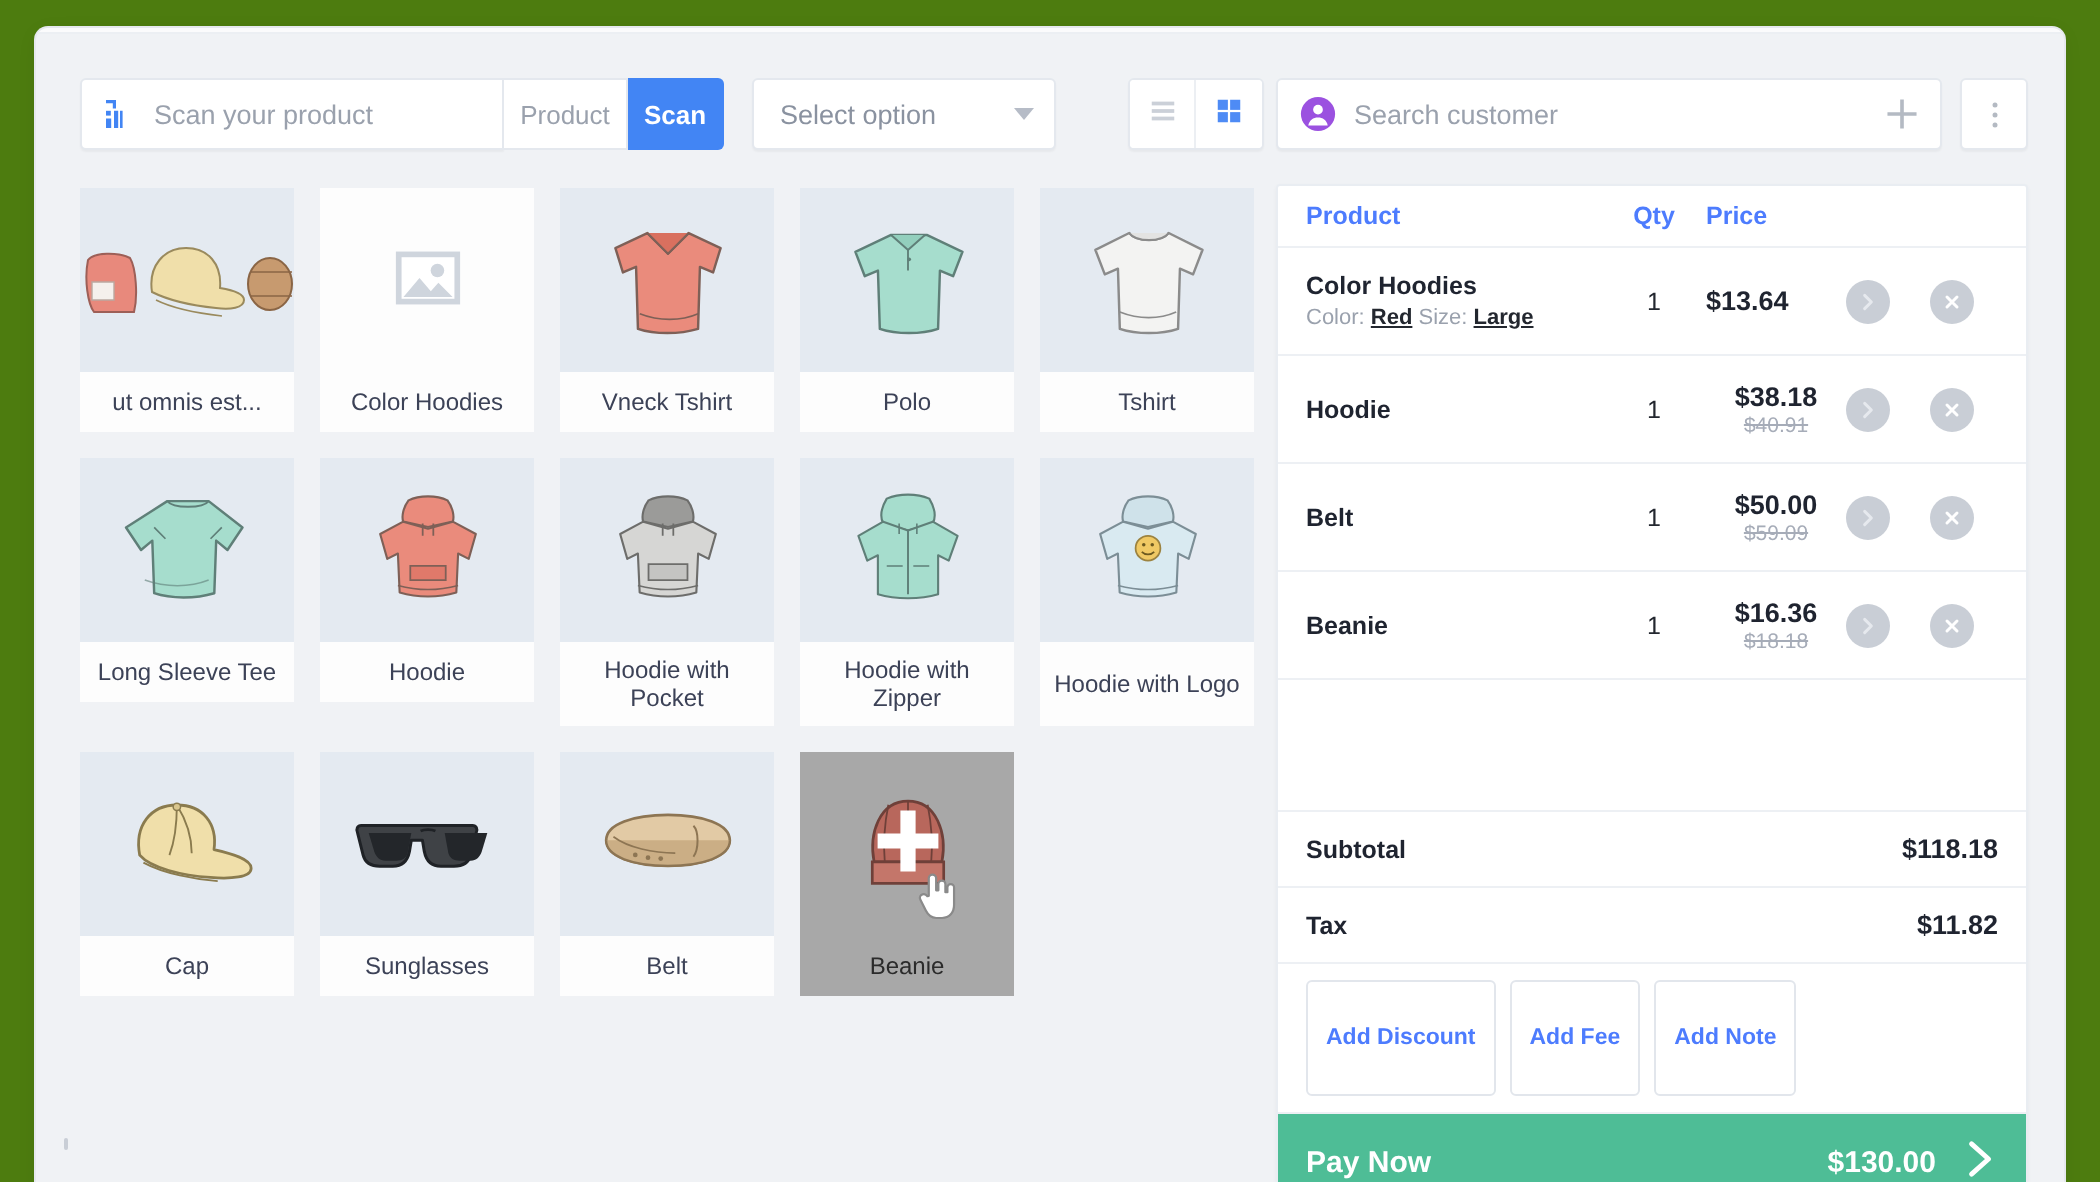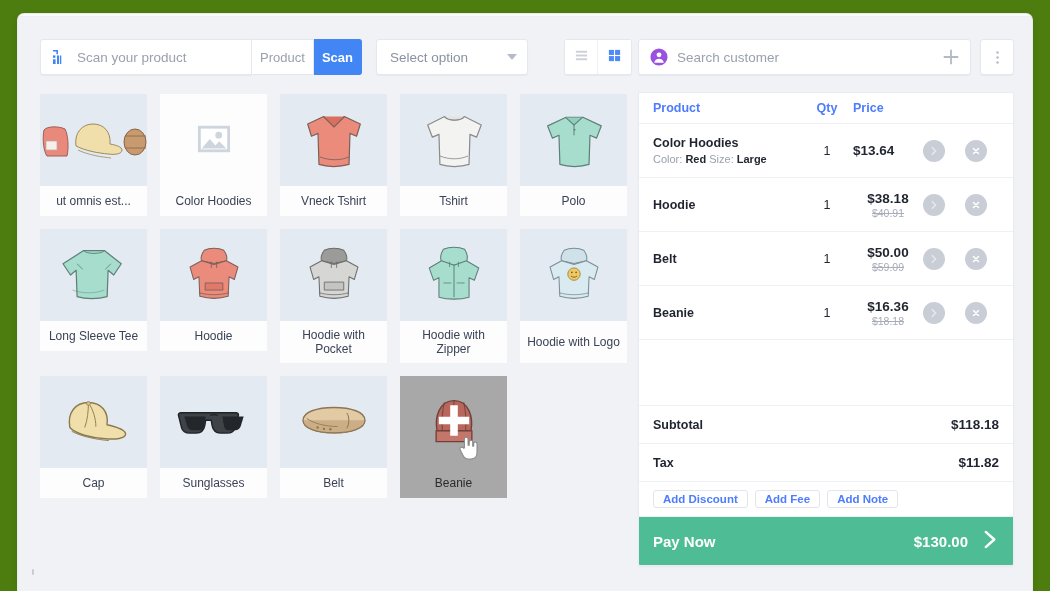--- a/index.html
+++ b/index.html
@@ -126,39 +126,39 @@
   .col-qty { width: 52px; text-align: center; }
   .col-price { width: 70px; }
   .col-act { width: 42px; }
   .col-act2 { width: 34px; }
 
   .cart-row { display: flex; align-items: center; min-height: 54px; padding: 0 14px;
     border-bottom: 1px solid #edf0f4; }
   .row-name { font-weight: bold; font-size: 12.5px; color: #1f2430; }
   .row-variant { margin-top: 3px; font-size: 11px; }
   .var-label { color: #9aa1ad; }
-  .var-value { color: #23272f; font-weight: bold; }
+  .var-value { color: #23272f; font-weight: bold; text-decoration: underline; }
   .row-qty { width: 52px; text-align: center; font-size: 12.5px; color: #23272f; }
   .row-price { width: 70px; }
   .price-now { font-size: 13.5px; font-weight: bold; color: #1f2430; }
   .price-old { font-size: 10.5px; color: #a6acb8; text-decoration: line-through; margin-top: 1px; }
   .row-price.two { text-align: center; }
   .circ-btn { width: 22px; height: 22px; border-radius: 50%; background: #c9ced6;
     display: flex; align-items: center; justify-content: center; cursor: pointer; }
 
   #cart-filler { height: 66px; background: #fff; border-bottom: 1px solid #edf0f4; }
 
   .total-row { display: flex; align-items: center; justify-content: space-between;
     height: 38px; padding: 0 14px; border-bottom: 1px solid #edf0f4; }
   .total-label { font-weight: bold; font-size: 12.5px; color: #1f2430; }
   .total-value { font-weight: bold; font-size: 13.5px; color: #1f2430; }
 
   #action-row { display: flex; gap: 7px; padding: 8px 14px; border-bottom: 1px solid #edf0f4; }
   .act-btn { border: 1px solid #e2e6ec; border-radius: 3px; background: #fff; color: #4d7cfe;
-    font-weight: bold; font-size: 11.5px; padding: 2px 9px; cursor: pointer;
+    font-weight: bold; font-size: 11.5px; padding: 22px 9px; cursor: pointer;
     font-family: "Liberation Sans", sans-serif; }
 
   #pay-now { height: 48px; background: #4ebd96; display: flex; align-items: center;
     padding: 0 14px; cursor: pointer; }
   #pay-label { color: #fff; font-weight: bold; font-size: 15px; flex: 1; }
   #pay-amount { color: #fff; font-weight: bold; font-size: 15px; margin-right: 14px; }
 </style>
 </head>
 <body>
 
@@ -252,38 +252,38 @@
                 <path d="M24 8l11 11L46 8" fill="#d9705f" stroke="#7e6057" stroke-width="1.1"></path>
                 <path d="M20 51c10 4 22 4 31 0" fill="none" stroke="#7e6057" stroke-width=".9"></path>
               </svg>
             </div>
             <div class="tile-label">Vneck Tshirt</div>
           </div>
 
           <div class="product-tile">
             <div class="tile-img">
               <svg viewBox="0 0 70 66" width="66" height="62">
-                <path d="M25 8l-18 9 5 13 7-3 1 32c9 3 22 3 31 0l1-32 7 3 5-13-18-9c-4 5-17 5-21 0z" fill="#f3f3f2" stroke="#8b8b8b" stroke-width="1.3" stroke-linejoin="round"></path>
-                <path d="M25 8c4 5 17 5 21 0" fill="#e3e3e2" stroke="#8b8b8b" stroke-width="1.1"></path>
-                <path d="M20 50c10 4 21 4 30 0" fill="none" stroke="#8b8b8b" stroke-width=".9"></path>
-              </svg>
-            </div>
-            <div class="tile-label">Tshirt</div>
-          </div>
-
-          <div class="product-tile">
-            <div class="tile-img">
-              <svg viewBox="0 0 70 66" width="66" height="62">
                 <path d="M26 9l-19 9 5 13 7-3 1 31c9 3 22 3 31 0l1-31 7 3 5-13-19-9z" fill="#a6ddcd" stroke="#5f7f78" stroke-width="1.3" stroke-linejoin="round"></path>
                 <path d="M26 9l9 8 9-8" fill="#93cfbd" stroke="#5f7f78" stroke-width="1.1"></path>
                 <path d="M35 17v11" stroke="#5f7f78" stroke-width="1" fill="none"></path>
                 <circle cx="35.6" cy="22" r="1" fill="#5f7f78"></circle>
               </svg>
             </div>
             <div class="tile-label">Polo</div>
+          </div>
+
+          <div class="product-tile">
+            <div class="tile-img">
+              <svg viewBox="0 0 70 66" width="66" height="62">
+                <path d="M25 8l-18 9 5 13 7-3 1 32c9 3 22 3 31 0l1-32 7 3 5-13-18-9c-4 5-17 5-21 0z" fill="#f3f3f2" stroke="#8b8b8b" stroke-width="1.3" stroke-linejoin="round"></path>
+                <path d="M25 8c4 5 17 5 21 0" fill="#e3e3e2" stroke="#8b8b8b" stroke-width="1.1"></path>
+                <path d="M20 50c10 4 21 4 30 0" fill="none" stroke="#8b8b8b" stroke-width=".9"></path>
+              </svg>
+            </div>
+            <div class="tile-label">Tshirt</div>
           </div>
 
           <div class="product-tile">
             <div class="tile-img">
               <svg viewBox="0 0 76 66" width="72" height="62">
                 <path d="M27 7h22l18 14-8 12-6-5-1 28c-10 3-23 3-32 0l-1-28-6 5-8-12z" fill="#a6ddcd" stroke="#5f7f78" stroke-width="1.3" stroke-linejoin="round"></path>
                 <path d="M27 7c3 4 19 4 22 0" fill="none" stroke="#5f7f78" stroke-width="1"></path>
                 <path d="M20 21l6 6M56 21l-6 6" fill="none" stroke="#5f7f78" stroke-width=".9"></path>
                 <path d="M15 49c11 4 24 4 34 0" fill="none" stroke="#5f7f78" stroke-width=".8" opacity=".6"></path>
               </svg>

